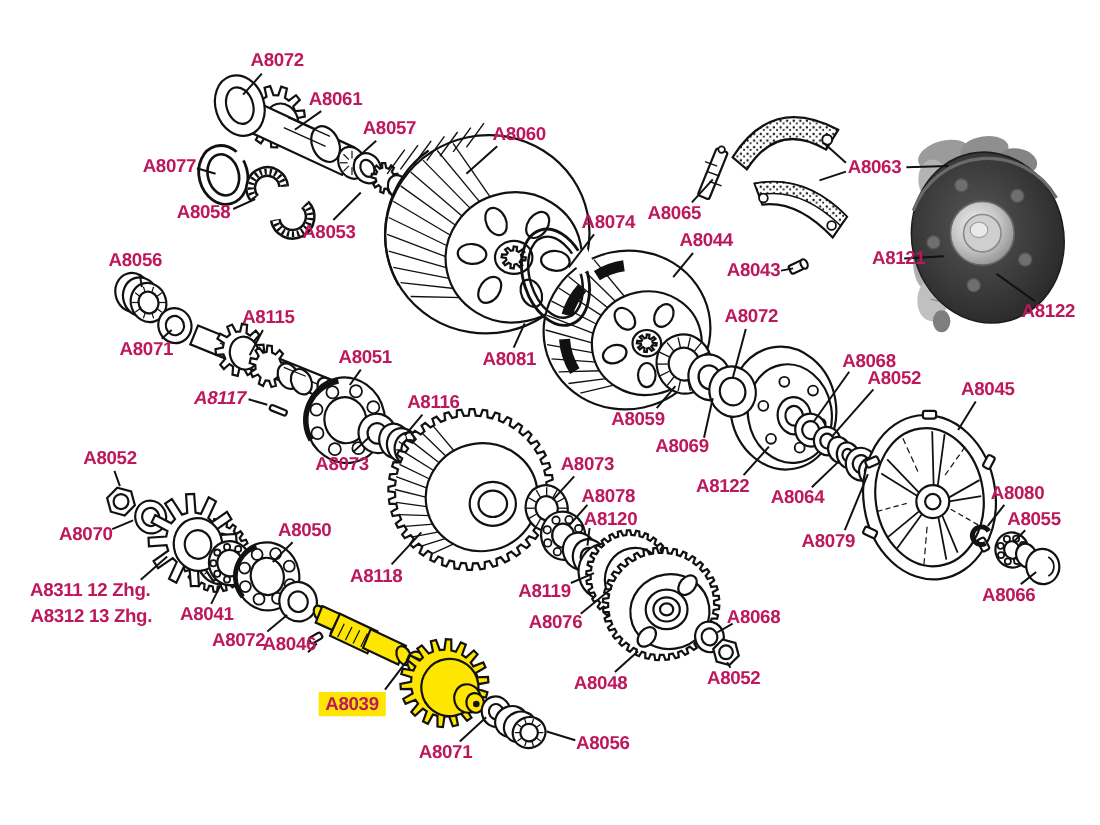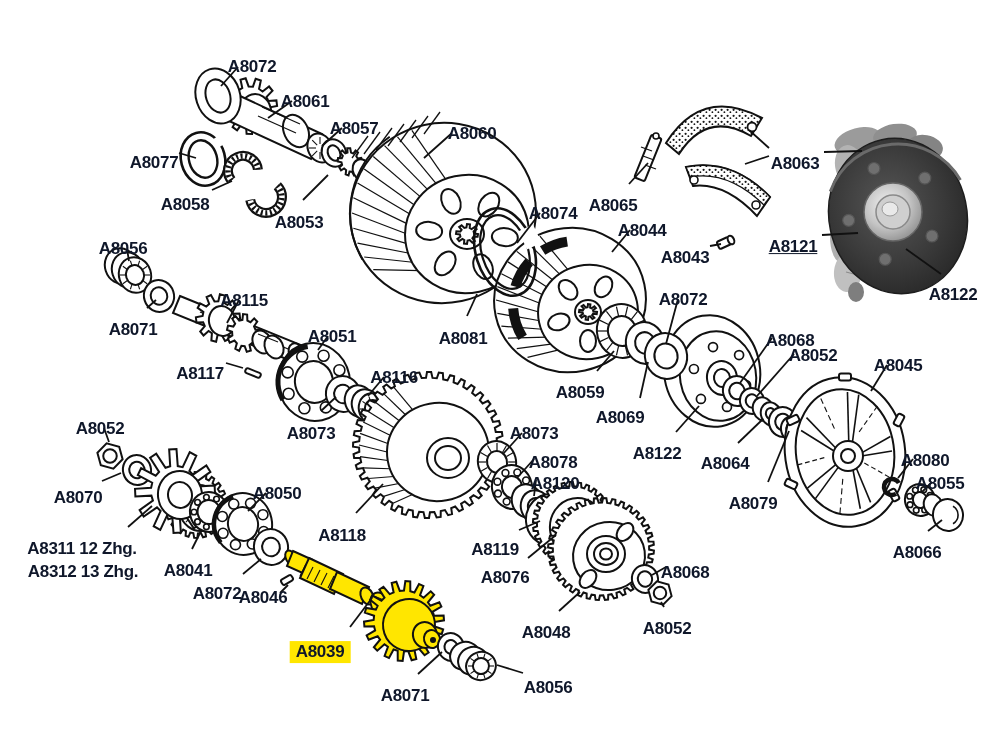--- a/index.html
+++ b/index.html
@@ -1,21 +1,21 @@
 <!DOCTYPE html>
 <html><head>
 <meta charset="utf-8">
 <style>
   html,body{margin:0;padding:0;background:#fff;}
   .stage{position:relative;width:1000px;height:750px;background:#fff;overflow:hidden;
          font-family:"Liberation Sans",sans-serif;}
   #art{position:absolute;left:0;top:0;}
   #labels{position:absolute;left:0;top:0;width:100%;height:100%;pointer-events:none;}
   .plabel{position:absolute;transform:translate(-50%,-50%);font:700 17px/1.05 "Liberation Sans",sans-serif;
-          color:#0f172a;white-space:nowrap;letter-spacing:-0.3px;margin-top:12px;}
+          color:#be185d;white-space:nowrap;letter-spacing:-0.3px;}
   .plabel.hl{background:#FFE600;padding:2px 6px;}
 </style>
 </head>
 <body>
 
 <div class="stage">
   <svg id="art" width="1000" height="750" viewBox="0 0 1000 750">
     <defs>
       <pattern id="spk" width="6" height="6" patternUnits="userSpaceOnUse">
         <rect width="6" height="6" fill="#ffffff"></rect>
@@ -568,27 +568,27 @@
       <div class="plabel" style="left: 354px; top: 117px;">A8057</div>
       <div class="plabel" style="left: 472px; top: 122px;">A8060</div>
       <div class="plabel" style="left: 154px; top: 151px;">A8077</div>
       <div class="plabel" style="left: 185px; top: 193px;">A8058</div>
       <div class="plabel" style="left: 299px; top: 211px;">A8053</div>
       <div class="plabel" style="left: 553px; top: 202px;">A8074</div>
       <div class="plabel" style="left: 613px; top: 194px;">A8065</div>
       <div class="plabel" style="left: 642px; top: 219px;">A8044</div>
       <div class="plabel" style="left: 685px; top: 246px;">A8043</div>
       <div class="plabel" style="left: 795px; top: 152px;">A8063</div>
-      <div class="plabel" style="left: 793px; top: 235px; text-decoration: underline;">A8121</div>
+      <div class="plabel" style="left: 817px; top: 235px;">A8121</div>
       <div class="plabel" style="left: 953px; top: 283px;">A8122</div>
       <div class="plabel" style="left: 123px; top: 237px;">A8056</div>
       <div class="plabel" style="left: 133px; top: 318px;">A8071</div>
       <div class="plabel" style="left: 244px; top: 289px;">A8115</div>
       <div class="plabel" style="left: 332px; top: 325px;">A8051</div>
-      <div class="plabel" style="left: 200px; top: 362px;">A8117</div>
+      <div class="plabel" style="left: 200px; top: 362px; font-style: italic;">A8117</div>
       <div class="plabel" style="left: 311px; top: 422px;">A8073</div>
       <div class="plabel" style="left: 394px; top: 366px;">A8116</div>
       <div class="plabel" style="left: 463px; top: 327px;">A8081</div>
       <div class="plabel" style="left: 580px; top: 381px;">A8059</div>
       <div class="plabel" style="left: 620px; top: 406px;">A8069</div>
       <div class="plabel" style="left: 683px; top: 288px;">A8072</div>
       <div class="plabel" style="left: 790px; top: 329px;">A8068</div>
       <div class="plabel" style="left: 813px; top: 344px;">A8052</div>
       <div class="plabel" style="left: 898px; top: 354px;">A8045</div>
       <div class="plabel" style="left: 657px; top: 442px;">A8122</div>

